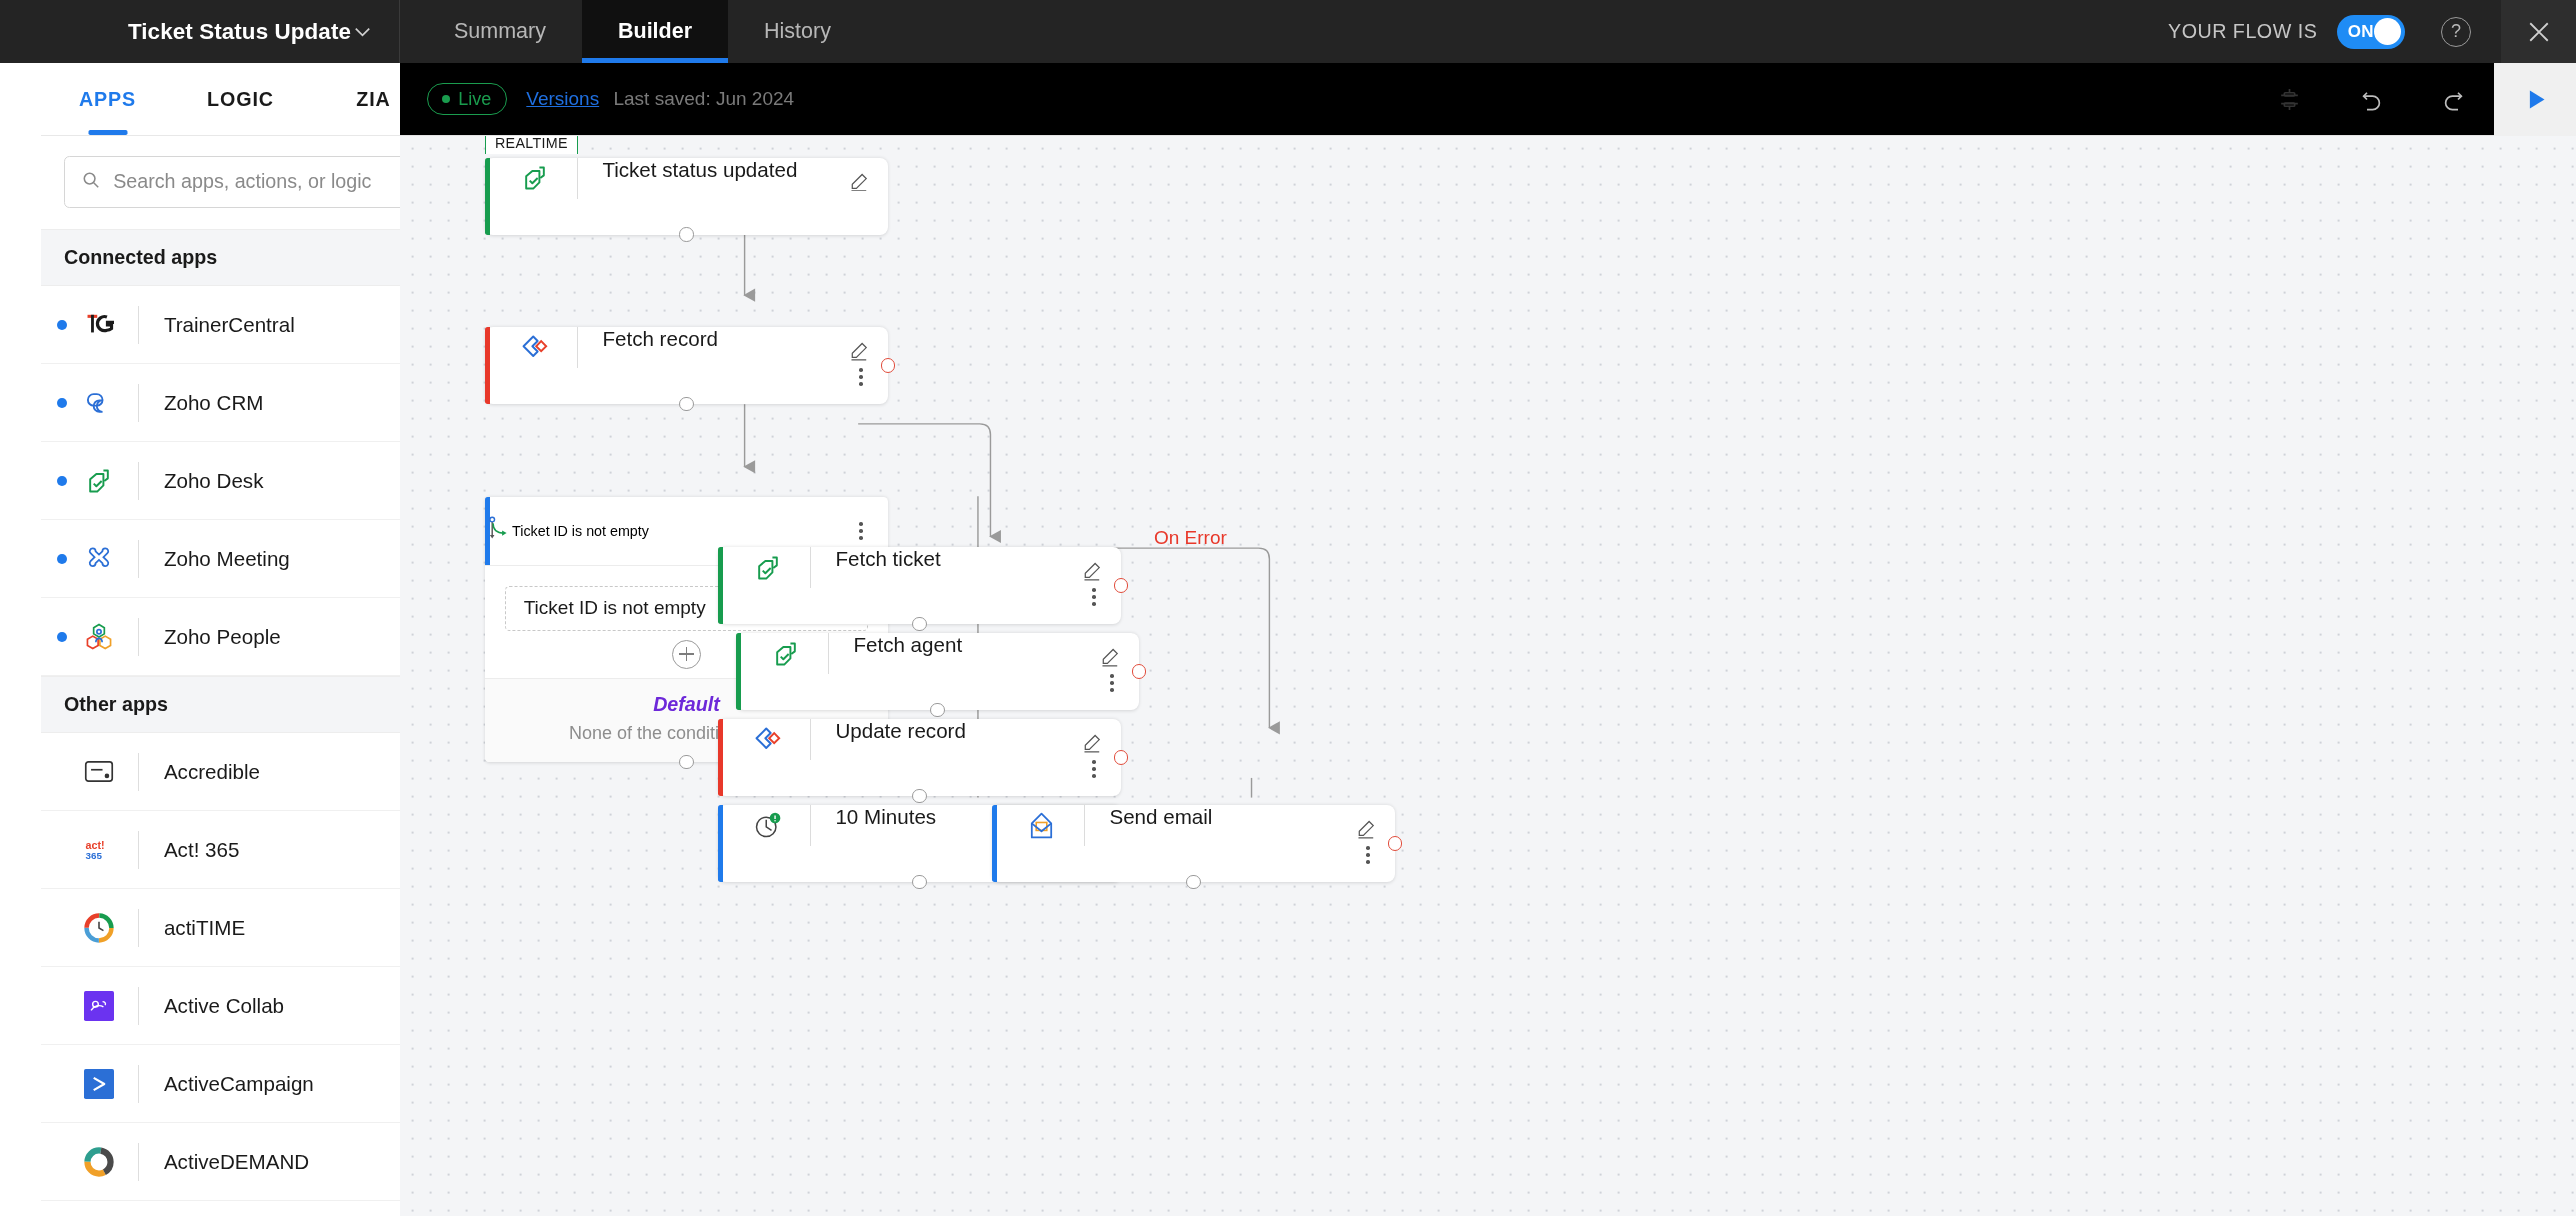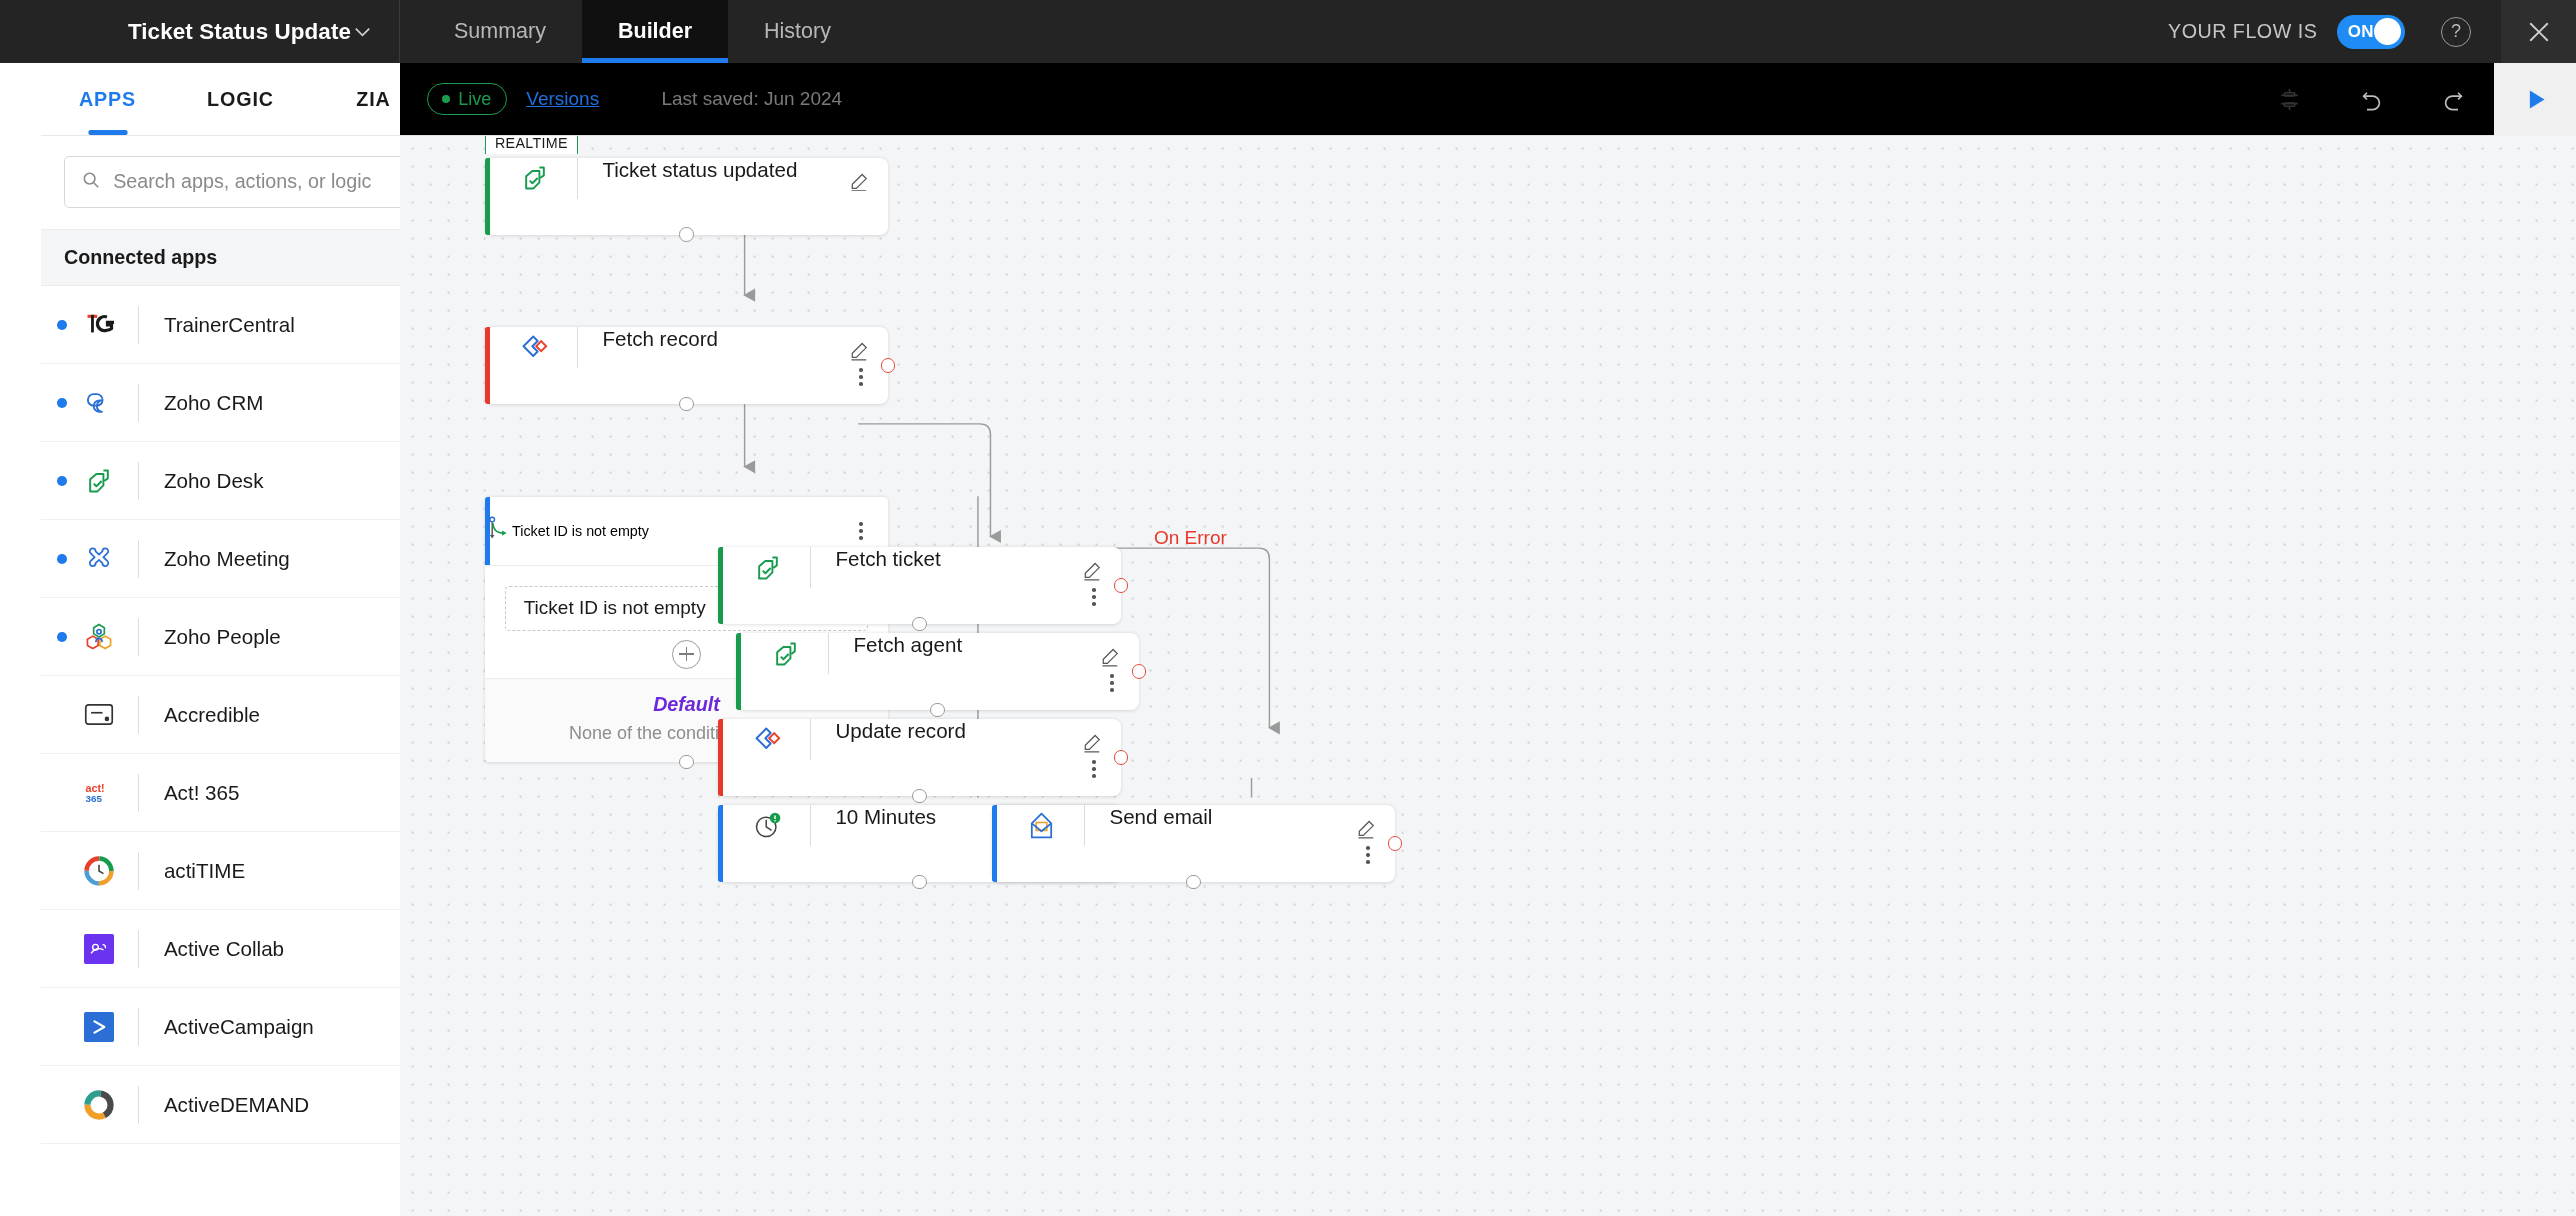--- a/index.html
+++ b/index.html
@@ -135,21 +135,21 @@
   .live-pill {
     border: 0.9px solid #1a9c4e; color: #1a9c4e; border-radius: 18px;
     height: 32px; display: flex; align-items: center; gap: 8px;
     padding: 0 14.3px; font-size: 18px; margin-right: 19.7px;
   }
   .live-dot { width: 8px; height: 8px; border-radius: 50%; background: #1a9c4e; }
   .versions-link {
     color: #1f6fe0; font-size: 19px; text-decoration: underline; margin-right: 14.3px;
     cursor: pointer; white-space: nowrap;
   }
-  .last-saved { color: #7a7a7a; font-size: 19px; white-space: nowrap; margin-left: 48px; }
+  .last-saved { color: #7a7a7a; font-size: 19px; white-space: nowrap; }
   .canvas-head-right { margin-left: auto; display: flex; align-items: center; height: 73px; }
   .tool-icon {
     width: 82px; height: 73px; display: flex; align-items: center; justify-content: center;
     cursor: pointer;
   }
   .run-btn {
     width: 82px; height: 73px; background: #f0f0f0;
     display: flex; align-items: center; justify-content: center; cursor: pointer;
   }
 
@@ -381,20 +381,21 @@
     </span>
     <span class="app-sep"></span>
     <span class="app-name">Zoho People</span>
     <span class="app-chev">
       <svg width="21.5" height="21.5" viewBox="0 0 24 24" fill="none" stroke="#4a4a4a" stroke-width="1.6">
           <path d="M5 9l7 7 7-7"></path>
         </svg>
     </span>
   </div>
 
+  <div class="group-head">Other apps</div>
 
   <div class="app-row">
     <span class="dot-spacer"></span>
     <span class="app-icon">
       <svg width="30" height="23" viewBox="0 0 34 26" fill="none" stroke="#333" stroke-width="1.9">
         <rect x="2" y="2" width="30" height="22" rx="3"></rect>
         <path d="M8 11h13"></path>
           <circle cx="26" cy="18" r="2.6" fill="#333" stroke="none"></circle>
       </svg>
     </span>

